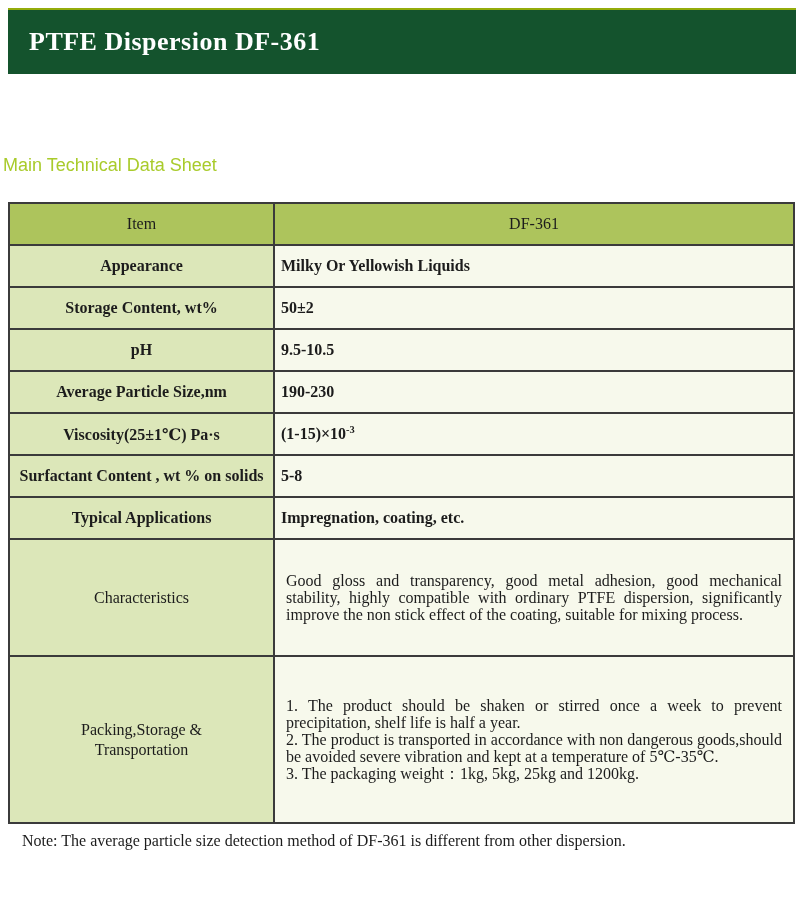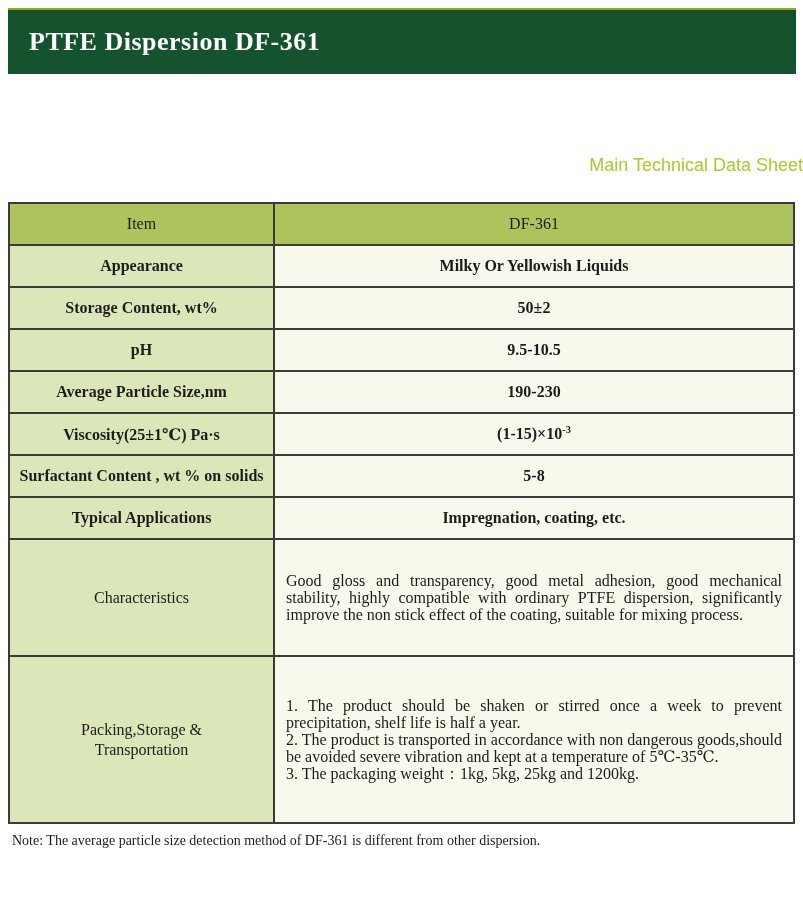--- a/index.html
+++ b/index.html
@@ -32,21 +32,20 @@
   }
 
   
   .section-heading {
     margin: 81px 0 0 3px;
     font-family: "Liberation Sans", "DejaVu Sans", sans-serif;
     font-size: 18px;
     line-height: 20px;
     font-weight: normal;
     color: #a9cb2b;
-    text-align: right;
   }
 
   
   table.datasheet {
     border-collapse: collapse;
     table-layout: fixed;
     width: 787px;
     margin: 27px 0 0 8px;
     border-radius: 30px;
   }
@@ -62,42 +61,42 @@
     height: 42px;
     text-align: center;
   }
   td.lbl {
     background: #dce7b9;
     text-align: center;
     padding: 2px 6px;
   }
   td.val {
     background: #f7f9ec;
-    text-align: center;
+    text-align: left;
     padding: 2px 6px;
   }
   tr.simple td { height: 42px; font-weight: bold; }
   tr.tall-char td { height: 117px; }
   tr.tall-pack td { height: 167px; }
   td.para {
     text-align: justify;
     padding: 6px 11px;
     line-height: 17px;
   }
   td.para div { margin: 0; }
   sup.exp {
     font-size: 10.5px;
     line-height: 0;
   }
   .lbl-stack div { line-height: 20px; }
 
   
   .note {
-    margin: 7px 0 0 12px;
-    font-size: 14px;
+    margin: 7px 0 0 22px;
+    font-size: 16px;
     line-height: 19px;
   }
 </style>
 </head>
 <body>
 
 <div class="page">
 
   <header class="banner">
     <h1>PTFE Dispersion DF-361</h1>

